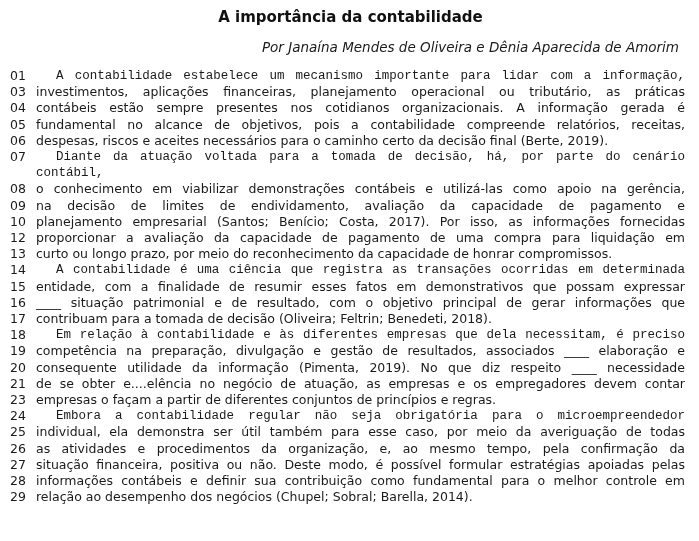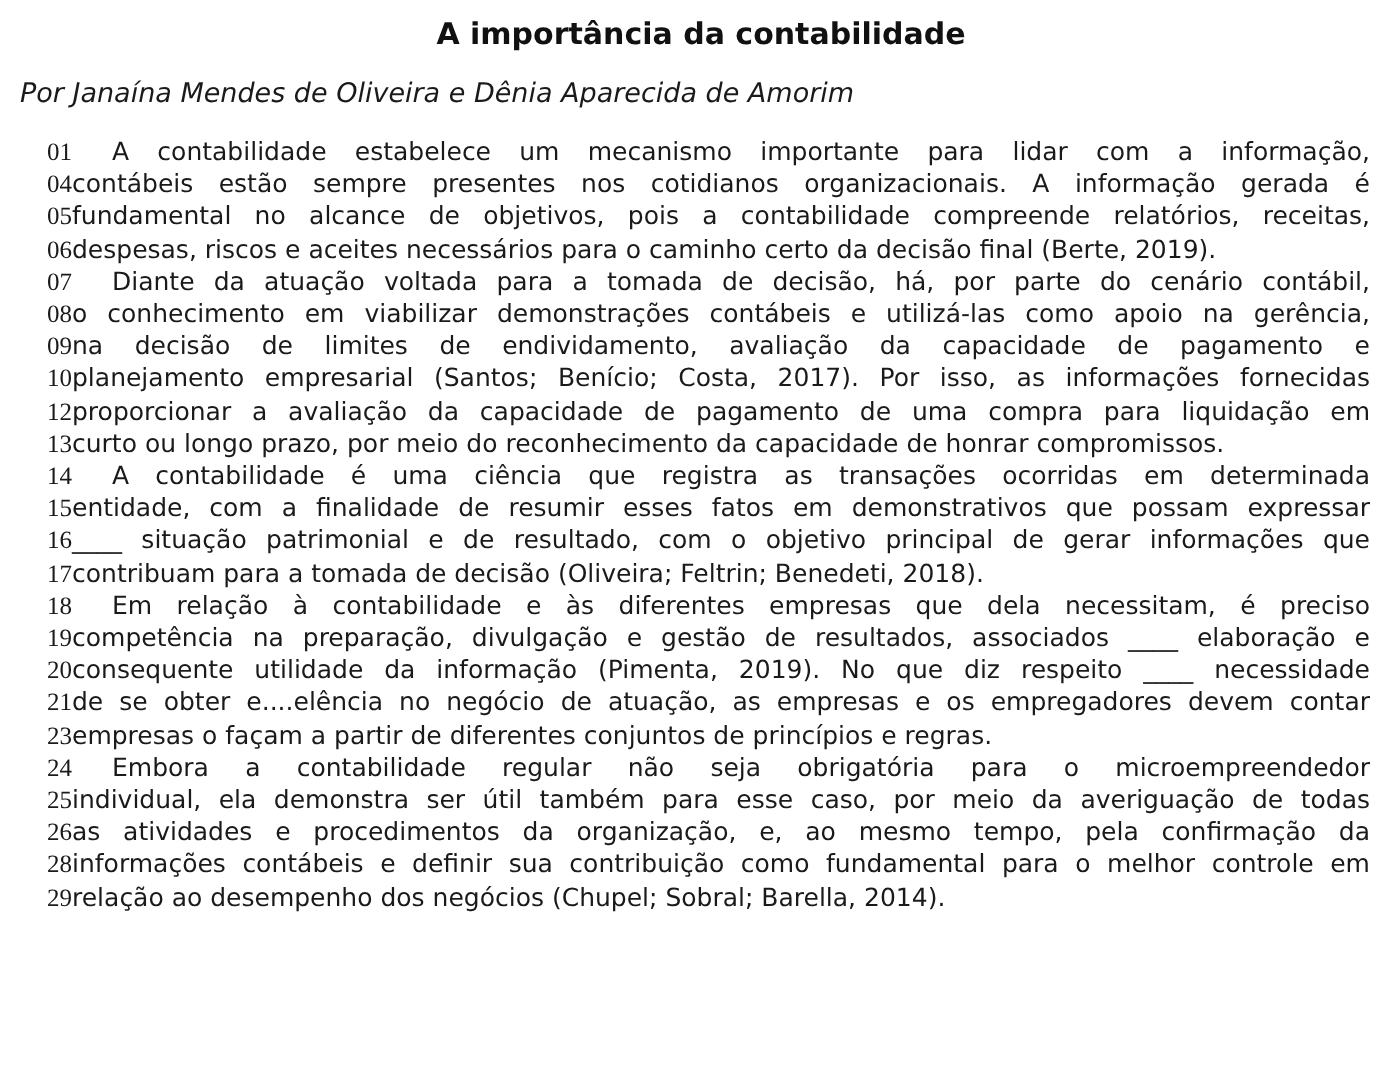--- a/index.html
+++ b/index.html
@@ -27,60 +27,64 @@
     font-size: 15px;
     font-weight: bold;
     text-align: center;
     color: #111111;
   }
   .byline {
     margin-top: 13px;
     padding-right: 12px;
     font-size: 13.5px;
     font-style: italic;
-    text-align: left;
+    text-align: right;
     color: #1a1a1a;
   }
   .lines {
     margin-top: 13px;
   }
   .line {
     display: flex;
     font-size: 12.5px;
     line-height: 16.2px;
   }
   .num {
     flex: 0 0 26px;
     width: 26px;
-    text-align: right;
-    font-family: Liberation Serif, serif;
+    text-align: left;
   }
   .txt {
     flex: 1;
     padding-right: 6px;
     text-align: justify;
     text-align-last: justify;
   }
   .line.indent .txt {
     text-indent: 20px;
+    font-family: Liberation Mono, monospace;
   }
   .line.last .txt {
     text-align-last: left;
   }
 </style>
 </head>
 <body>
 
 <div class="page">
   <h1 class="title">A importância da contabilidade</h1>
   <div class="byline">Por Janaína Mendes de Oliveira e Dênia Aparecida de Amorim</div>
   <div class="lines">
       <div class="line indent">
         <span class="num">01</span>
         <span class="txt">A contabilidade estabelece um mecanismo importante para lidar com a informação,</span>
+      </div>
+      <div class="line">
+        <span class="num">03</span>
+        <span class="txt">investimentos, aplicações financeiras, planejamento operacional ou tributário, as práticas</span>
       </div>
       <div class="line">
         <span class="num">04</span>
         <span class="txt">contábeis estão sempre presentes nos cotidianos organizacionais. A informação gerada é</span>
       </div>
       <div class="line">
         <span class="num">05</span>
         <span class="txt">fundamental no alcance de objetivos, pois a contabilidade compreende relatórios, receitas,</span>
       </div>
       <div class="line last">
@@ -153,20 +157,24 @@
       </div>
       <div class="line">
         <span class="num">25</span>
         <span class="txt">individual, ela demonstra ser útil também para esse caso, por meio da averiguação de todas</span>
       </div>
       <div class="line">
         <span class="num">26</span>
         <span class="txt">as atividades e procedimentos da organização, e, ao mesmo tempo, pela confirmação da</span>
       </div>
       <div class="line">
+        <span class="num">27</span>
+        <span class="txt">situação financeira, positiva ou não. Deste modo, é possível formular estratégias apoiadas pelas</span>
+      </div>
+      <div class="line">
         <span class="num">28</span>
         <span class="txt">informações contábeis e definir sua contribuição como fundamental para o melhor controle em</span>
       </div>
       <div class="line last">
         <span class="num">29</span>
         <span class="txt">relação ao desempenho dos negócios (Chupel; Sobral; Barella, 2014).</span>
       </div>
     </div>
 </div>
 

